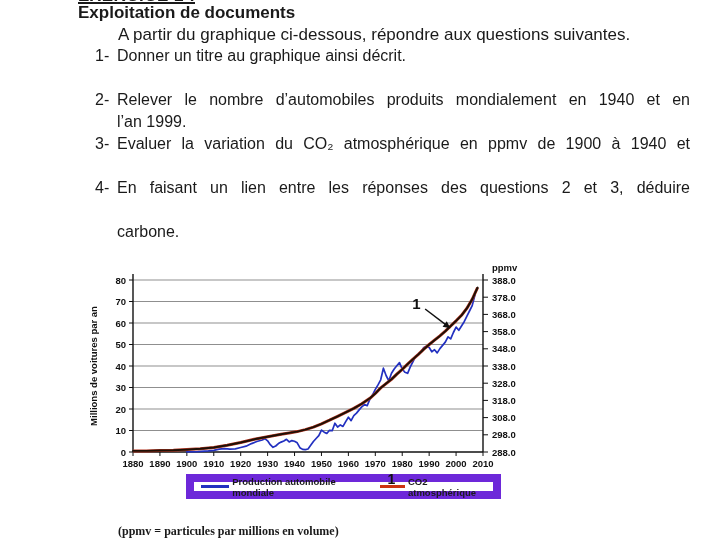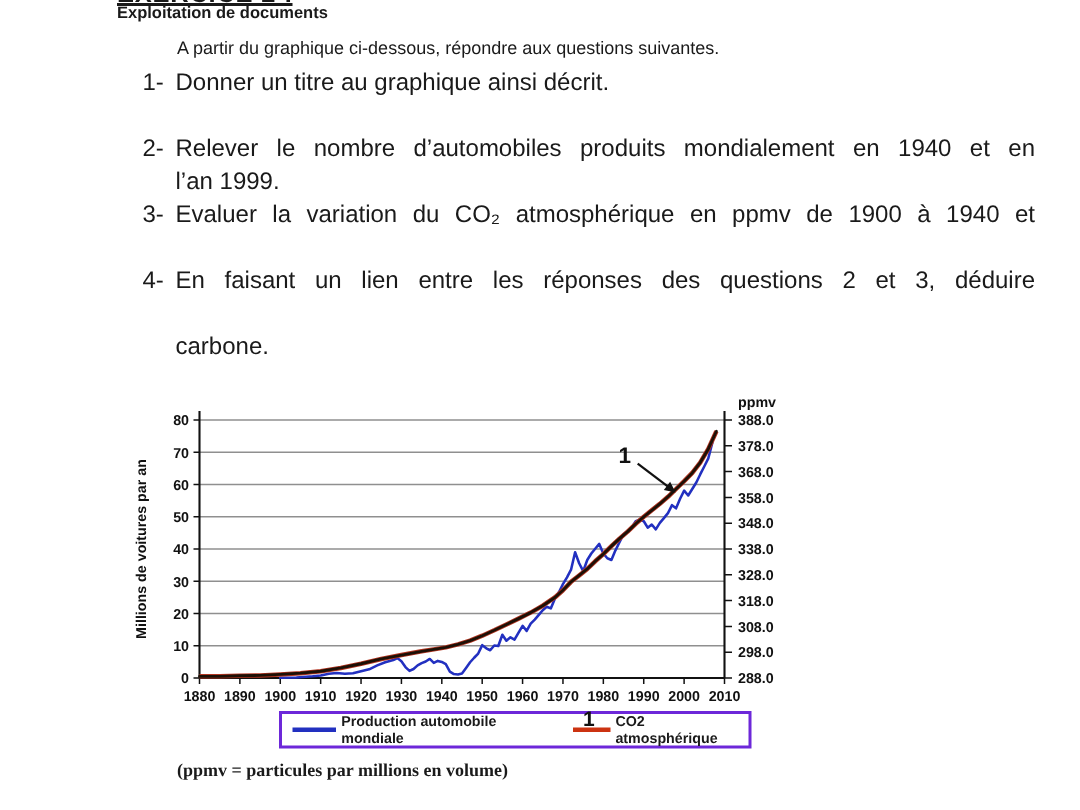--- a/index.html
+++ b/index.html
@@ -1,35 +1,35 @@
 <!DOCTYPE html>
 <html><head>
 <meta charset="utf-8">
 <style>
   html,body{margin:0;padding:0;background:#fff;}
   .page{position:relative;width:720px;height:540px;background:#ffffff;overflow:hidden;
         font-family:"Liberation Sans",sans-serif;color:#1a1a1a;}
   .title-clip{position:absolute;left:78px;top:0;height:5px;overflow:hidden;}
   .title-clip span{display:inline-block;transform:translateY(-14px);font-size:17px;font-weight:bold;
         line-height:19px;text-decoration:underline;text-decoration-thickness:2px;letter-spacing:.5px;}
-  .heading{position:absolute;left:78px;top:3px;font-size:11px;font-weight:bold;white-space:nowrap;}
-  .intro{position:absolute;left:118px;top:25px;font-size:12px;white-space:nowrap;}
+  .heading{position:absolute;left:78px;top:3px;font-size:17px;font-weight:bold;white-space:nowrap;}
+  .intro{position:absolute;left:118px;top:25px;font-size:17px;white-space:nowrap;}
   .qnum{position:absolute;left:95px;font-size:16px;}
   .qline{position:absolute;left:117px;width:573px;font-size:16px;}
   .just{text-align:justify;text-align-last:justify;}
   .chart-svg{position:absolute;left:0;top:252px;}
   svg text{font-family:"Liberation Sans",sans-serif;font-weight:bold;fill:#111;}
-  .legend{position:absolute;left:186px;top:474px;width:315px;height:25px;border:2px solid #6d28d9;
+  .legend{position:absolute;left:186px;top:474px;width:315px;height:25px;border:8px solid #6d28d9;
         box-sizing:border-box;display:flex;align-items:center;padding-left:7px;
         font-size:9.5px;font-weight:bold;background:#fff;}
   .lg-line{display:inline-block;width:30px;height:2.5px;margin-right:3px;}
   .lg-marker{position:relative;display:inline-block;width:26px;height:2.5px;margin-left:9px;margin-right:3px;}
   .lg-one{position:absolute;left:7px;top:-14px;font-size:14px;font-weight:bold;color:#111;
         font-family:"Liberation Sans",sans-serif;}
-  .caption{position:absolute;left:118px;top:506px;font-family:"Liberation Serif",serif;
+  .caption{position:absolute;left:118px;top:524px;font-family:"Liberation Serif",serif;
         font-weight:bold;font-size:12px;white-space:nowrap;}
 </style>
 </head>
 <body>
 
 <div class="page">
 
   <div class="title-clip">
     <span>EXERCICE 2 :</span>
   </div>

